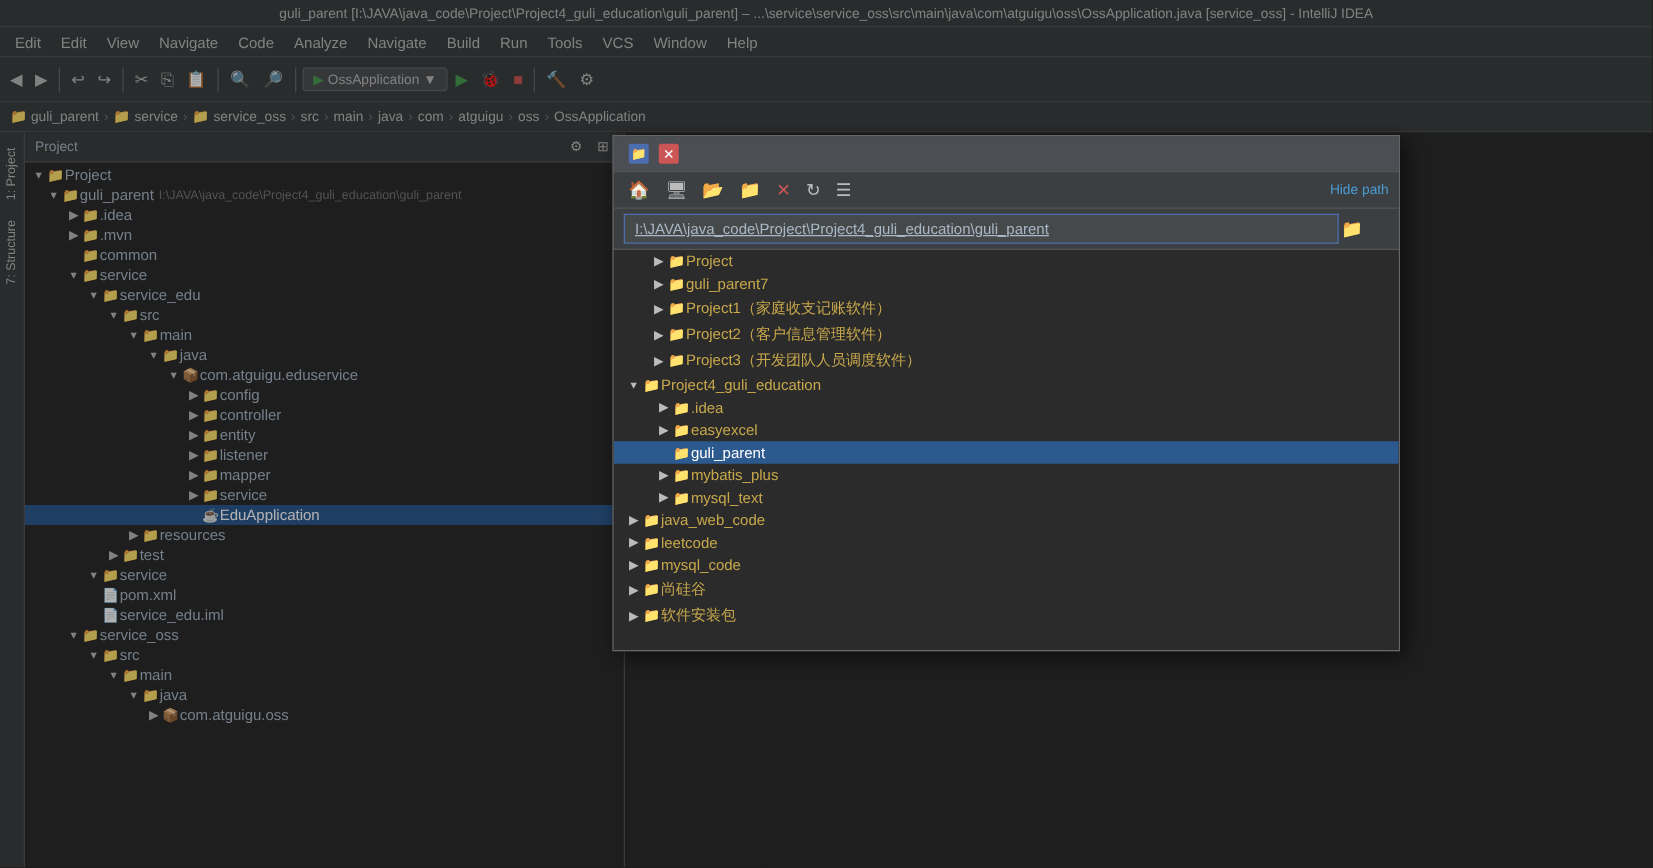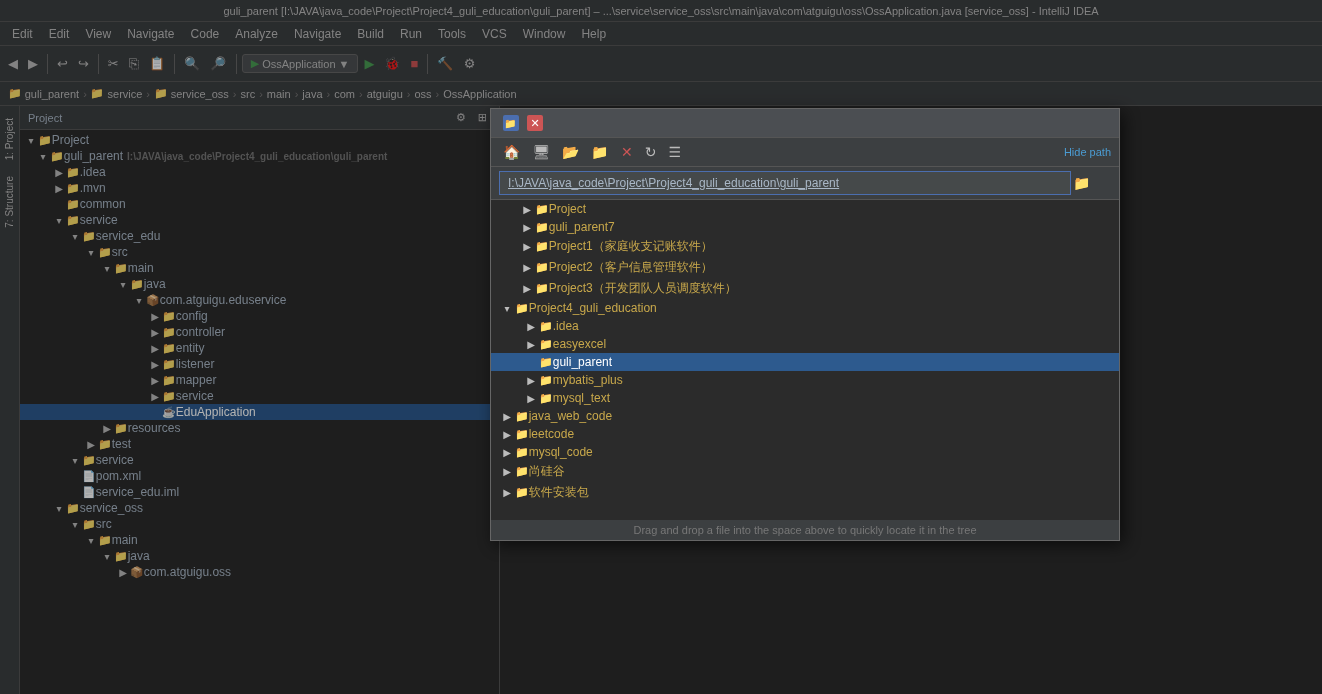--- a/index.html
+++ b/index.html
@@ -190,21 +190,21 @@
       <div class="tree-item" style="padding-left:4px;">
         <span class="tree-arrow">▾</span>
         <span style="color:#c8a84b; font-size:11px;">📁</span>
         <span class="tree-label"> Project</span>
       </div>
 
       <div class="tree-item" style="padding-left:16px;">
         <span class="tree-arrow">▾</span>
         <span style="color:#c8a84b; font-size:11px;">📁</span>
         <span class="tree-label"> guli_parent</span>
-        <span style="color:#777; font-size:10px; margin-left:4px;font-weight:bold;">I:\JAVA\java_code\Project4_guli_education\guli_parent</span>
+        <span style="color:#777; font-size:10px; margin-left:4px;">I:\JAVA\java_code\Project4_guli_education\guli_parent</span>
       </div>
 
       <div class="tree-item" style="padding-left:32px;">
         <span class="tree-arrow">▶</span>
         <span style="color:#c8a84b; font-size:11px;">📁</span>
         <span class="tree-label"> .idea</span>
       </div>
 
       <div class="tree-item" style="padding-left:32px;">
         <span class="tree-arrow">▶</span>
@@ -484,18 +484,15 @@
         <span class="dialog-tree-label folder-yellow"> 尚硅谷</span>
       </div>
 
       <div class="dialog-tree-item" style="padding-left:8px;">
         <span class="dialog-tree-arrow">▶</span>
         <span style="color:#c8a84b; font-size:11px;">📁</span>
         <span class="dialog-tree-label folder-yellow"> 软件安装包</span>
       </div>
     </div>
 
-    <div id="dialog-hint">
-      <span>Drag and drop a file into the space above to quickly locate it in the tree</span>
-    </div>
 
   </div>
 </div>
 
 </body></html>

